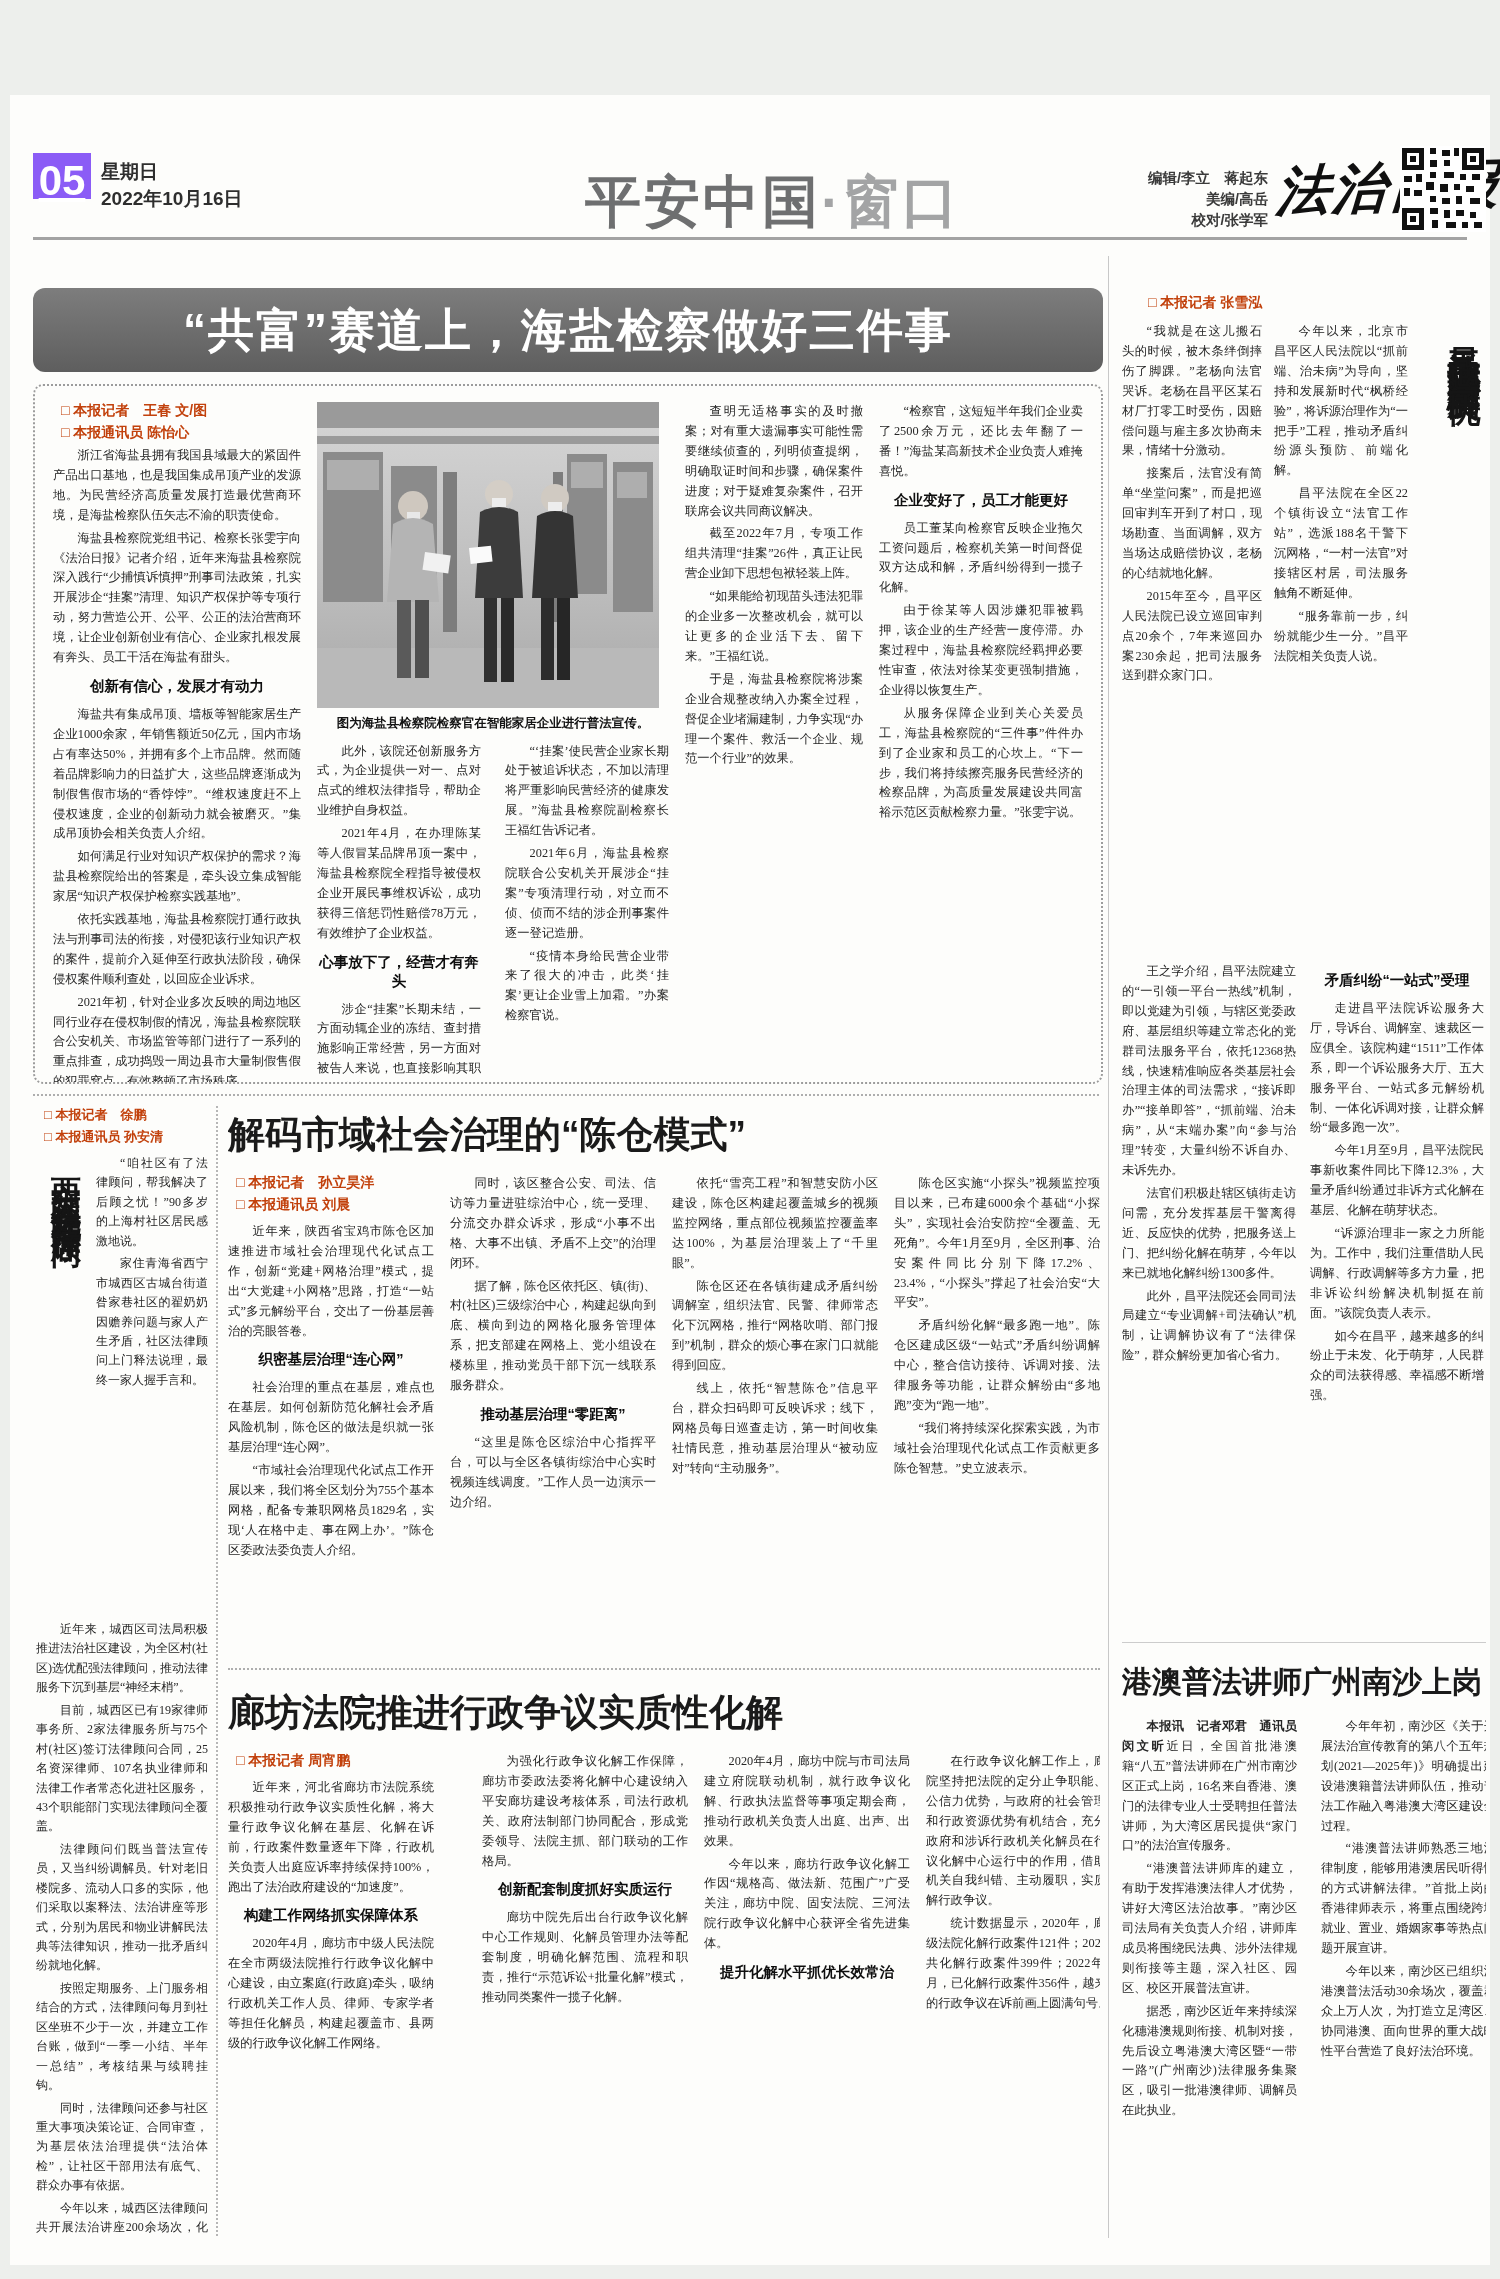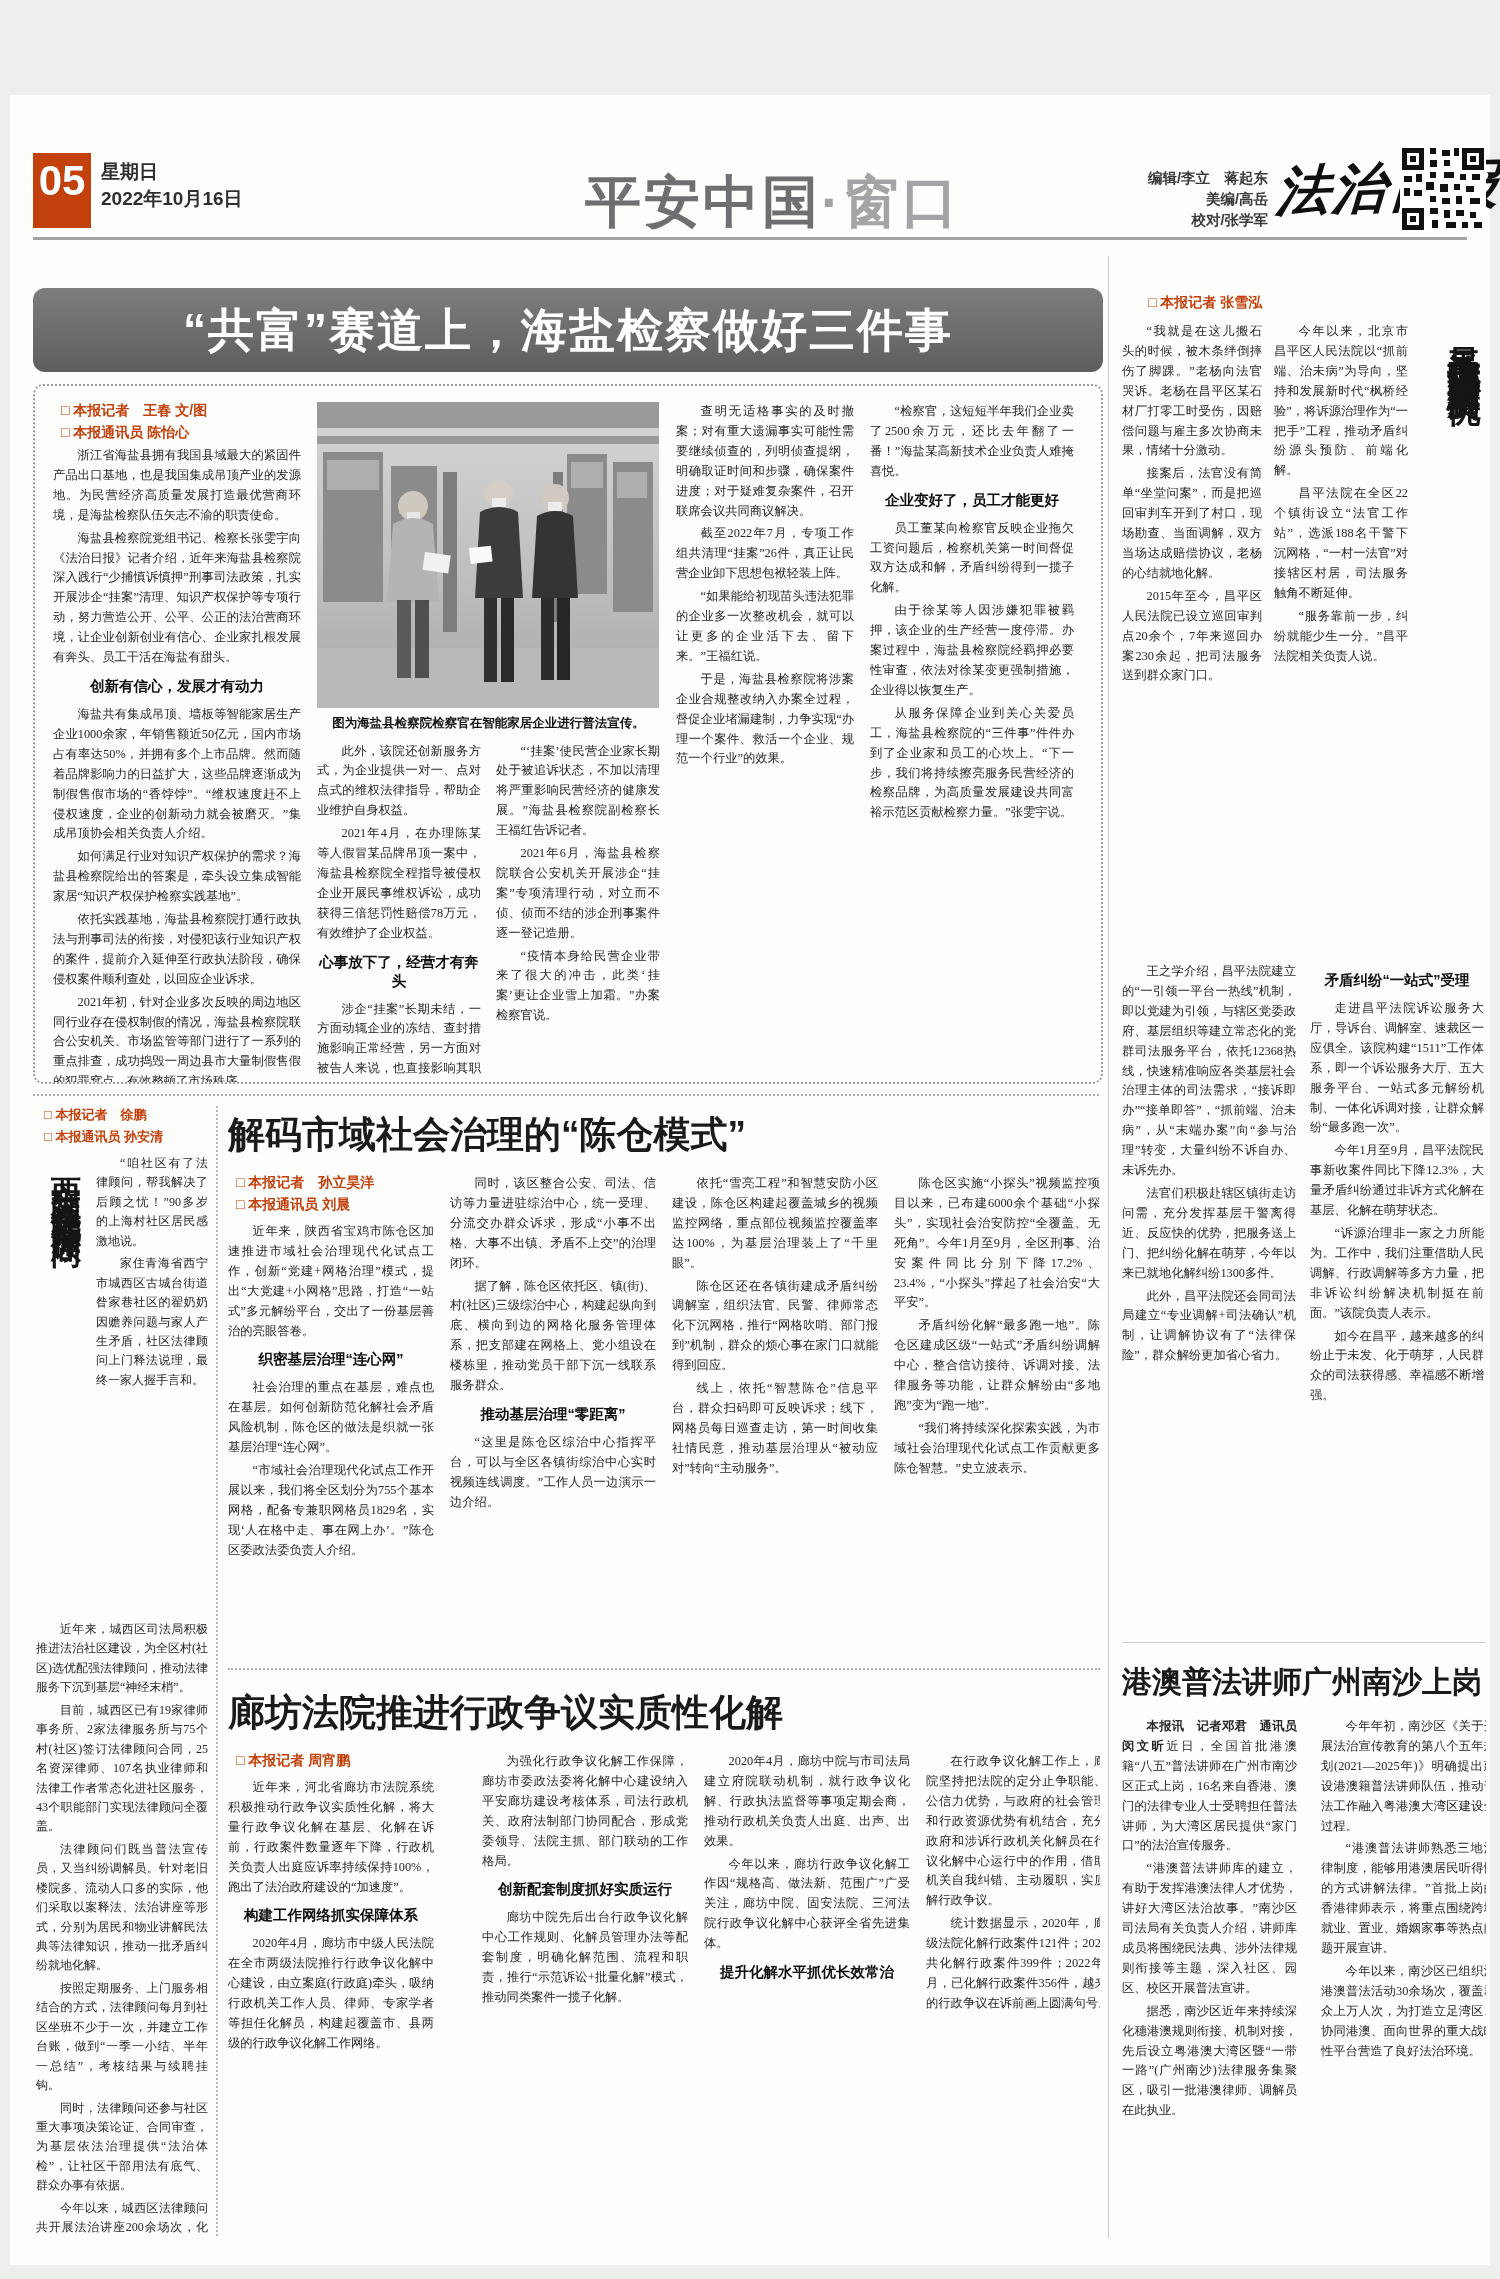--- a/index.html
+++ b/index.html
@@ -1,22 +1,22 @@
 <!DOCTYPE html>
 <html><head>
 <meta charset="utf-8">
 <style>
   *{margin:0;padding:0;box-sizing:border-box}
   html,body{width:1500px;height:2279px;}
   body{position:relative;background:#edefec;font-family:"Liberation Serif",serif;color:#262626;overflow:hidden;}
   .sheet{position:absolute;left:10px;top:95px;width:1480px;height:2170px;background:#fdfdfb;}
   .abs{position:absolute;}
   
-  .pagenum{width:58px;height:75px;background:#c2410c;color:#fff;font-family:"Liberation Sans",sans-serif;
-    font-weight:bold;font-size:42px;text-align:center;line-height:56px;}
+  .pagenum{width:58px;height:46px;background:#8b5cf6;color:#fff;font-family:"Liberation Sans",sans-serif;
+    font-weight:bold;font-size:42px;text-align:center;line-height:56px;text-decoration:underline;}
   .dateblock{font-family:"Liberation Sans",sans-serif;font-weight:bold;font-size:19px;line-height:1.4;color:#2e2e2e;}
   .section-title{font-family:"Liberation Sans",sans-serif;font-weight:800;font-size:56px;letter-spacing:3px;color:#6e6f70;white-space:nowrap;}
   .section-title .sub{color:#a3a4a5;}
   .editors{font-family:"Liberation Sans",sans-serif;font-size:14.5px;line-height:1.45;color:#3a3a3a;text-align:right;font-weight:bold;}
   .masthead{font-family:"DejaVu Serif",serif;font-style:italic;font-weight:bold;font-size:54px;color:#101010;
     transform:rotate(-2deg) skewX(-5deg);letter-spacing:2px;white-space:nowrap;}
   .topline{height:3px;background:#a3a3a3;}
   
   p.body{font-size:12.3px;line-height:1.62;text-align:justify;text-indent:2em;margin-bottom:3px;}
   .subhead{font-family:"Liberation Sans",sans-serif;font-weight:bold;font-size:14.5px;text-align:center;margin:9px 0;color:#0e0e0e;}
@@ -172,21 +172,21 @@
 
           <g>
             <circle cx="238" cy="96" r="14" fill="#d0cac2"></circle>
             <rect x="231" y="100" width="14" height="9" fill="#ededed"></rect>
             <path d="M220 114 q18 -10 36 0 l5 82 -46 0 z" fill="#343434"></path>
             <rect x="224" y="196" width="13" height="82" fill="#2c2c2c"></rect>
               <rect x="240" y="196" width="13" height="82" fill="#262626"></rect>
           </g>
         </svg>
         <div class="caption">图为海盐县检察院检察官在智能家居企业进行普法宣传。</div>
-        <div style="display:flex;gap:15px;">
+        <div style="display:flex;gap:24px;">
           <div style="flex:0 0 164px;">
             <p class="body">此外，该院还创新服务方式，为企业提供一对一、点对点式的维权法律指导，帮助企业维护自身权益。</p>
             <p class="body">2021年4月，在办理陈某等人假冒某品牌吊顶一案中，海盐县检察院全程指导被侵权企业开展民事维权诉讼，成功获得三倍惩罚性赔偿78万元，有效维护了企业权益。</p>
             <div class="subhead">心事放下了，经营才有奔头</div>
             <p class="body">涉企“挂案”长期未结，一方面动辄企业的冻结、查封措施影响正常经营，另一方面对被告人来说，也直接影响其职业声誉和企业形象。</p>
           </div>
           <div style="flex:0 0 164px;">
             <p class="body">“‘挂案’使民营企业家长期处于被追诉状态，不加以清理将严重影响民营经济的健康发展。”海盐县检察院副检察长王福红告诉记者。</p>
             <p class="body">2021年6月，海盐县检察院联合公安机关开展涉企“挂案”专项清理行动，对立而不侦、侦而不结的涉企刑事案件逐一登记造册。</p>
             <p class="body">“疫情本身给民营企业带来了很大的冲击，此类‘挂案’更让企业雪上加霜。”办案检察官说。</p>

